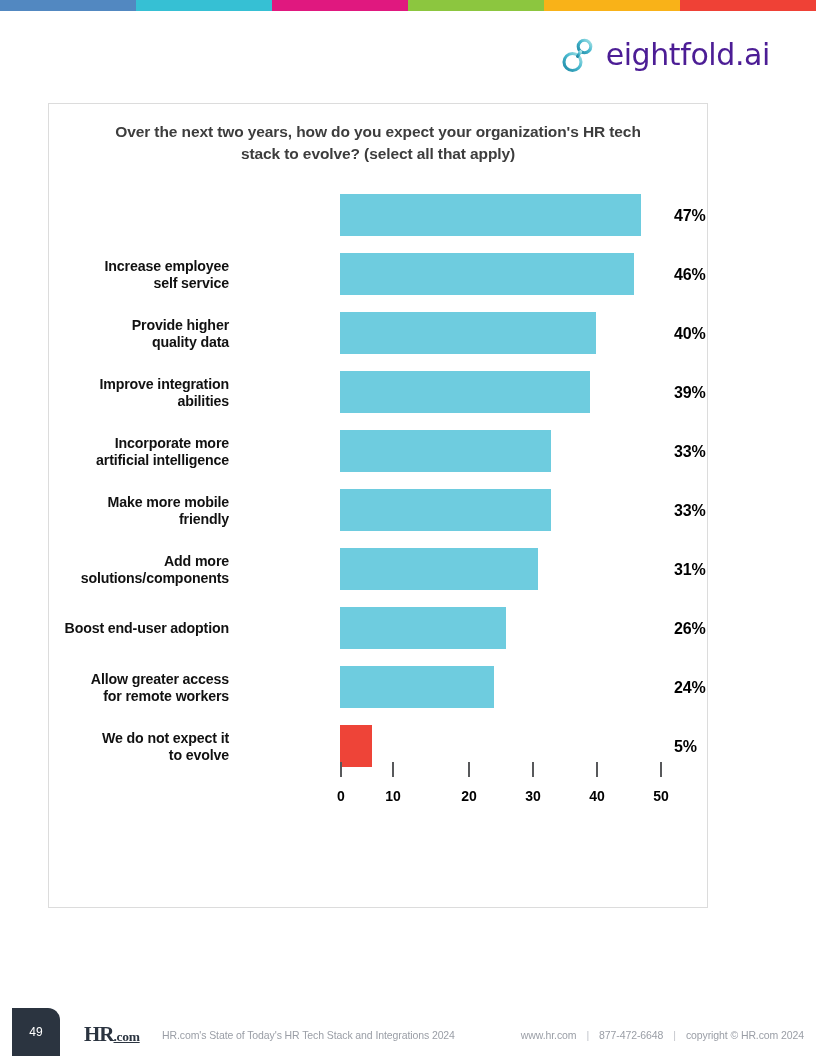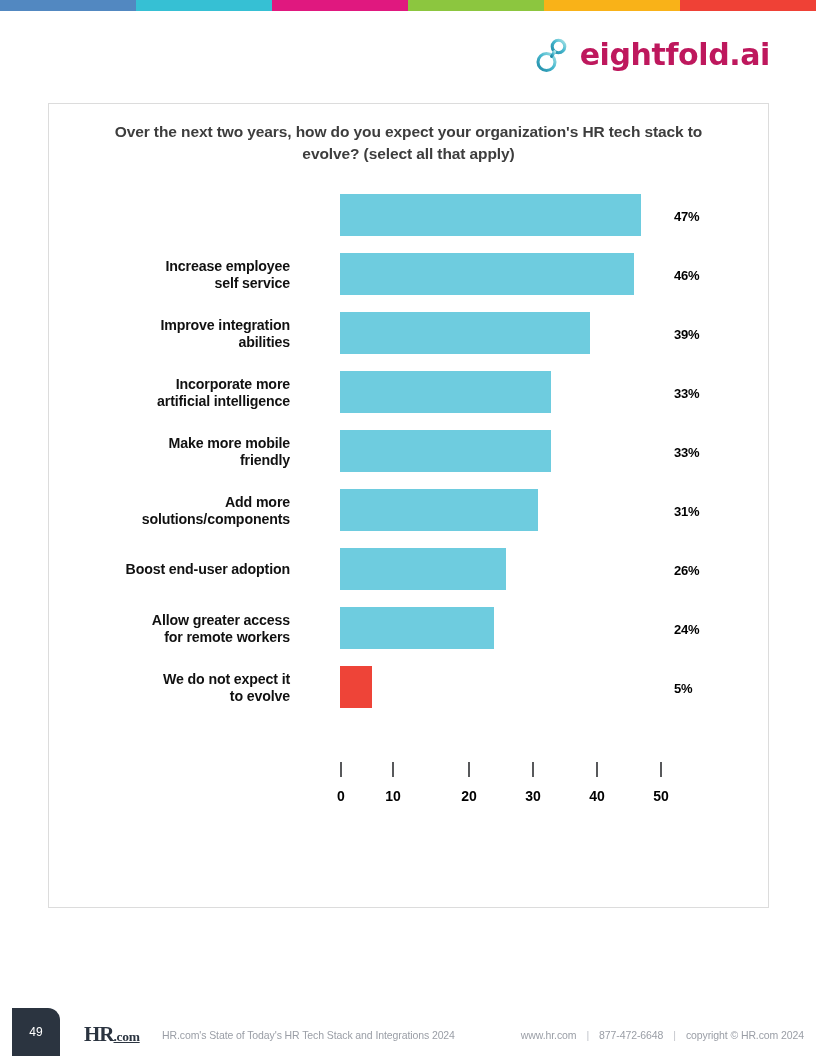--- a/index.html
+++ b/index.html
@@ -29,33 +29,33 @@
     position: absolute;
     top: 36px;
     right: 46px;
     display: flex;
     align-items: center;
     gap: 9px;
   }
   #brand-logo .mark { width: 36px; height: 38px; display: block; }
   #brand-logo .wordmark {
     font-size: 30px;
-    font-weight: 700;
-    color: #be185d;
+    font-weight: 400;
+    color: #4c1d95;
     letter-spacing: -0.4px;
     line-height: 1;
     font-family: "DejaVu Sans", sans-serif;
   }
 
   
   #chart-panel {
     position: absolute;
     left: 48px;
     top: 103px;
-    width: 721px;
+    width: 660px;
     height: 805px;
     border: 1px solid #dcdcdc;
     background: #fff;
   }
 
   #chart-title {
     margin: 17px 52px 0 52px;
     text-align: center;
     font-size: 15.5px;
     font-weight: bold;
@@ -102,21 +102,21 @@
     height: 42px;
     background: #6ECCDF;
   }
   .bar.negative { background: #EE4438; }
 
   .val-label {
     position: absolute;
     left: 625px;
     top: 50%;
     transform: translateY(-50%);
-    font-size: 13px;
+    font-size: 16px;
     font-weight: bold;
     color: #000000;
     letter-spacing: -0.2px;
   }
 
   
   #x-axis {
     position: absolute;
     left: 291px;
     top: 658px;
@@ -256,20 +256,27 @@
         <div class="val-label">47%</div>
       </div>
       <div class="bar-row">
         <div class="cat-label">Increase employee<br>self service</div>
         <div class="bar-track">
           <div class="bar" style="width: 294.4px; background: rgb(110, 204, 223);"></div>
         </div>
         <div class="val-label">46%</div>
       </div>
       <div class="bar-row">
+        <div class="cat-label">Provide higher<br>quality data</div>
+        <div class="bar-track">
+          <div class="bar" style="width: 256px; background: rgb(110, 204, 223);"></div>
+        </div>
+        <div class="val-label">40%</div>
+      </div>
+      <div class="bar-row">
         <div class="cat-label">Improve integration<br>abilities</div>
         <div class="bar-track">
           <div class="bar" style="width: 249.6px; background: rgb(110, 204, 223);"></div>
         </div>
         <div class="val-label">39%</div>
       </div>
       <div class="bar-row">
         <div class="cat-label">Incorporate more<br>artificial intelligence</div>
         <div class="bar-track">
           <div class="bar" style="width: 211.2px; background: rgb(110, 204, 223);"></div>

